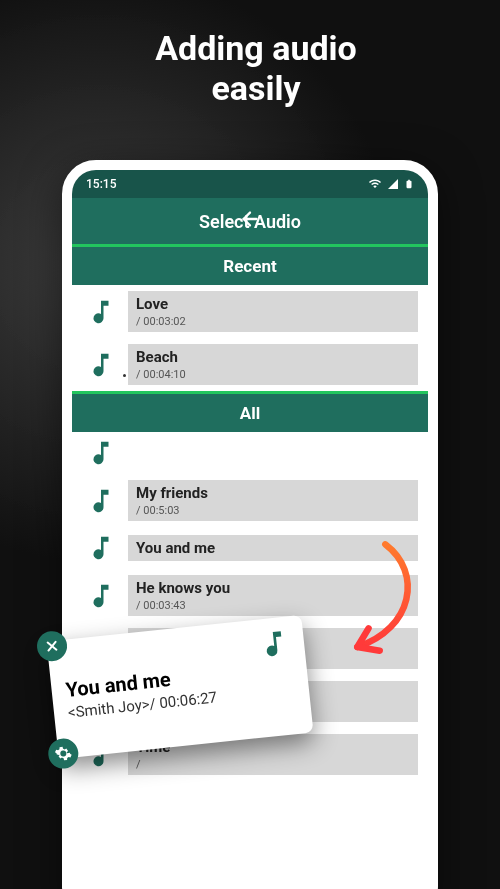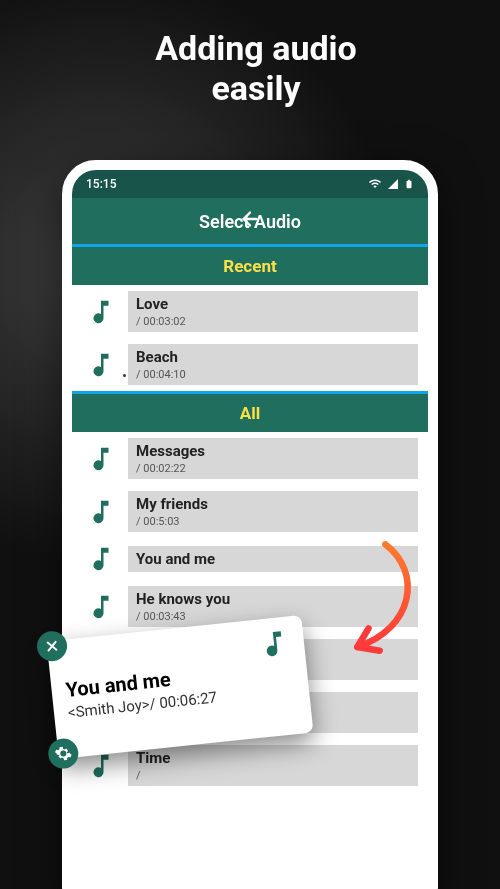--- a/index.html
+++ b/index.html
@@ -43,23 +43,23 @@
     display: flex; align-items: center; padding: 0 14px;
     position: relative;
     justify-content: center;
   }
   .back-arrow { font-size: 22px; font-weight: 700; }
   .appbar-title {
     position: absolute; left: 0; right: 0; text-align: center;
     font-size: 18px; font-weight: 600; pointer-events: none;
   }
   .section-header {
-    background: #1f6e5e; color: #fde047; font-weight: 700;
+    background: #1f6e5e; color: #ffffff; font-weight: 700;
     text-align: center; font-size: 17px; padding: 9px 0;
-    border-top: 3px solid #0ea5e9;
+    border-top: 3px solid #22c55e;
   }
   .list { background: #fff; }
   .row {
     display: flex; align-items: center; gap: 12px;
     padding: 6px 10px 6px 14px;
   }
   .music-icon { width: 30px; height: 30px; flex-shrink: 0; }
   .row-text {
     flex: 1; background: #d7d7d7; padding: 4px 8px 4px 8px;
     display: flex; flex-direction: column; gap: 2px;
@@ -153,24 +153,20 @@
         </div>
       </div>
     </div>
 
   <div class="section-header">All</div>
   <div class="list" id="list-all">
       <div class="row">
         <svg class="music-icon" viewBox="0 0 24 24" fill="#1f6e5e">
           <path d="M12 3v10.55A4 4 0 1 0 14 17V7h4V3h-6z"></path>
         </svg>
-        <div class="row-text">
-          <span class="row-title">Messages</span>
-          <span class="row-meta"><anna><span class="dur">/ 00:02:22</span></anna></span>
-        </div>
       </div>
       <div class="row">
         <svg class="music-icon" viewBox="0 0 24 24" fill="#1f6e5e">
           <path d="M12 3v10.55A4 4 0 1 0 14 17V7h4V3h-6z"></path>
         </svg>
         <div class="row-text">
           <span class="row-title">My friends</span>
           <span class="row-meta"><naimis><span class="dur">/ 00:5:03</span></naimis></span>
         </div>
       </div>

